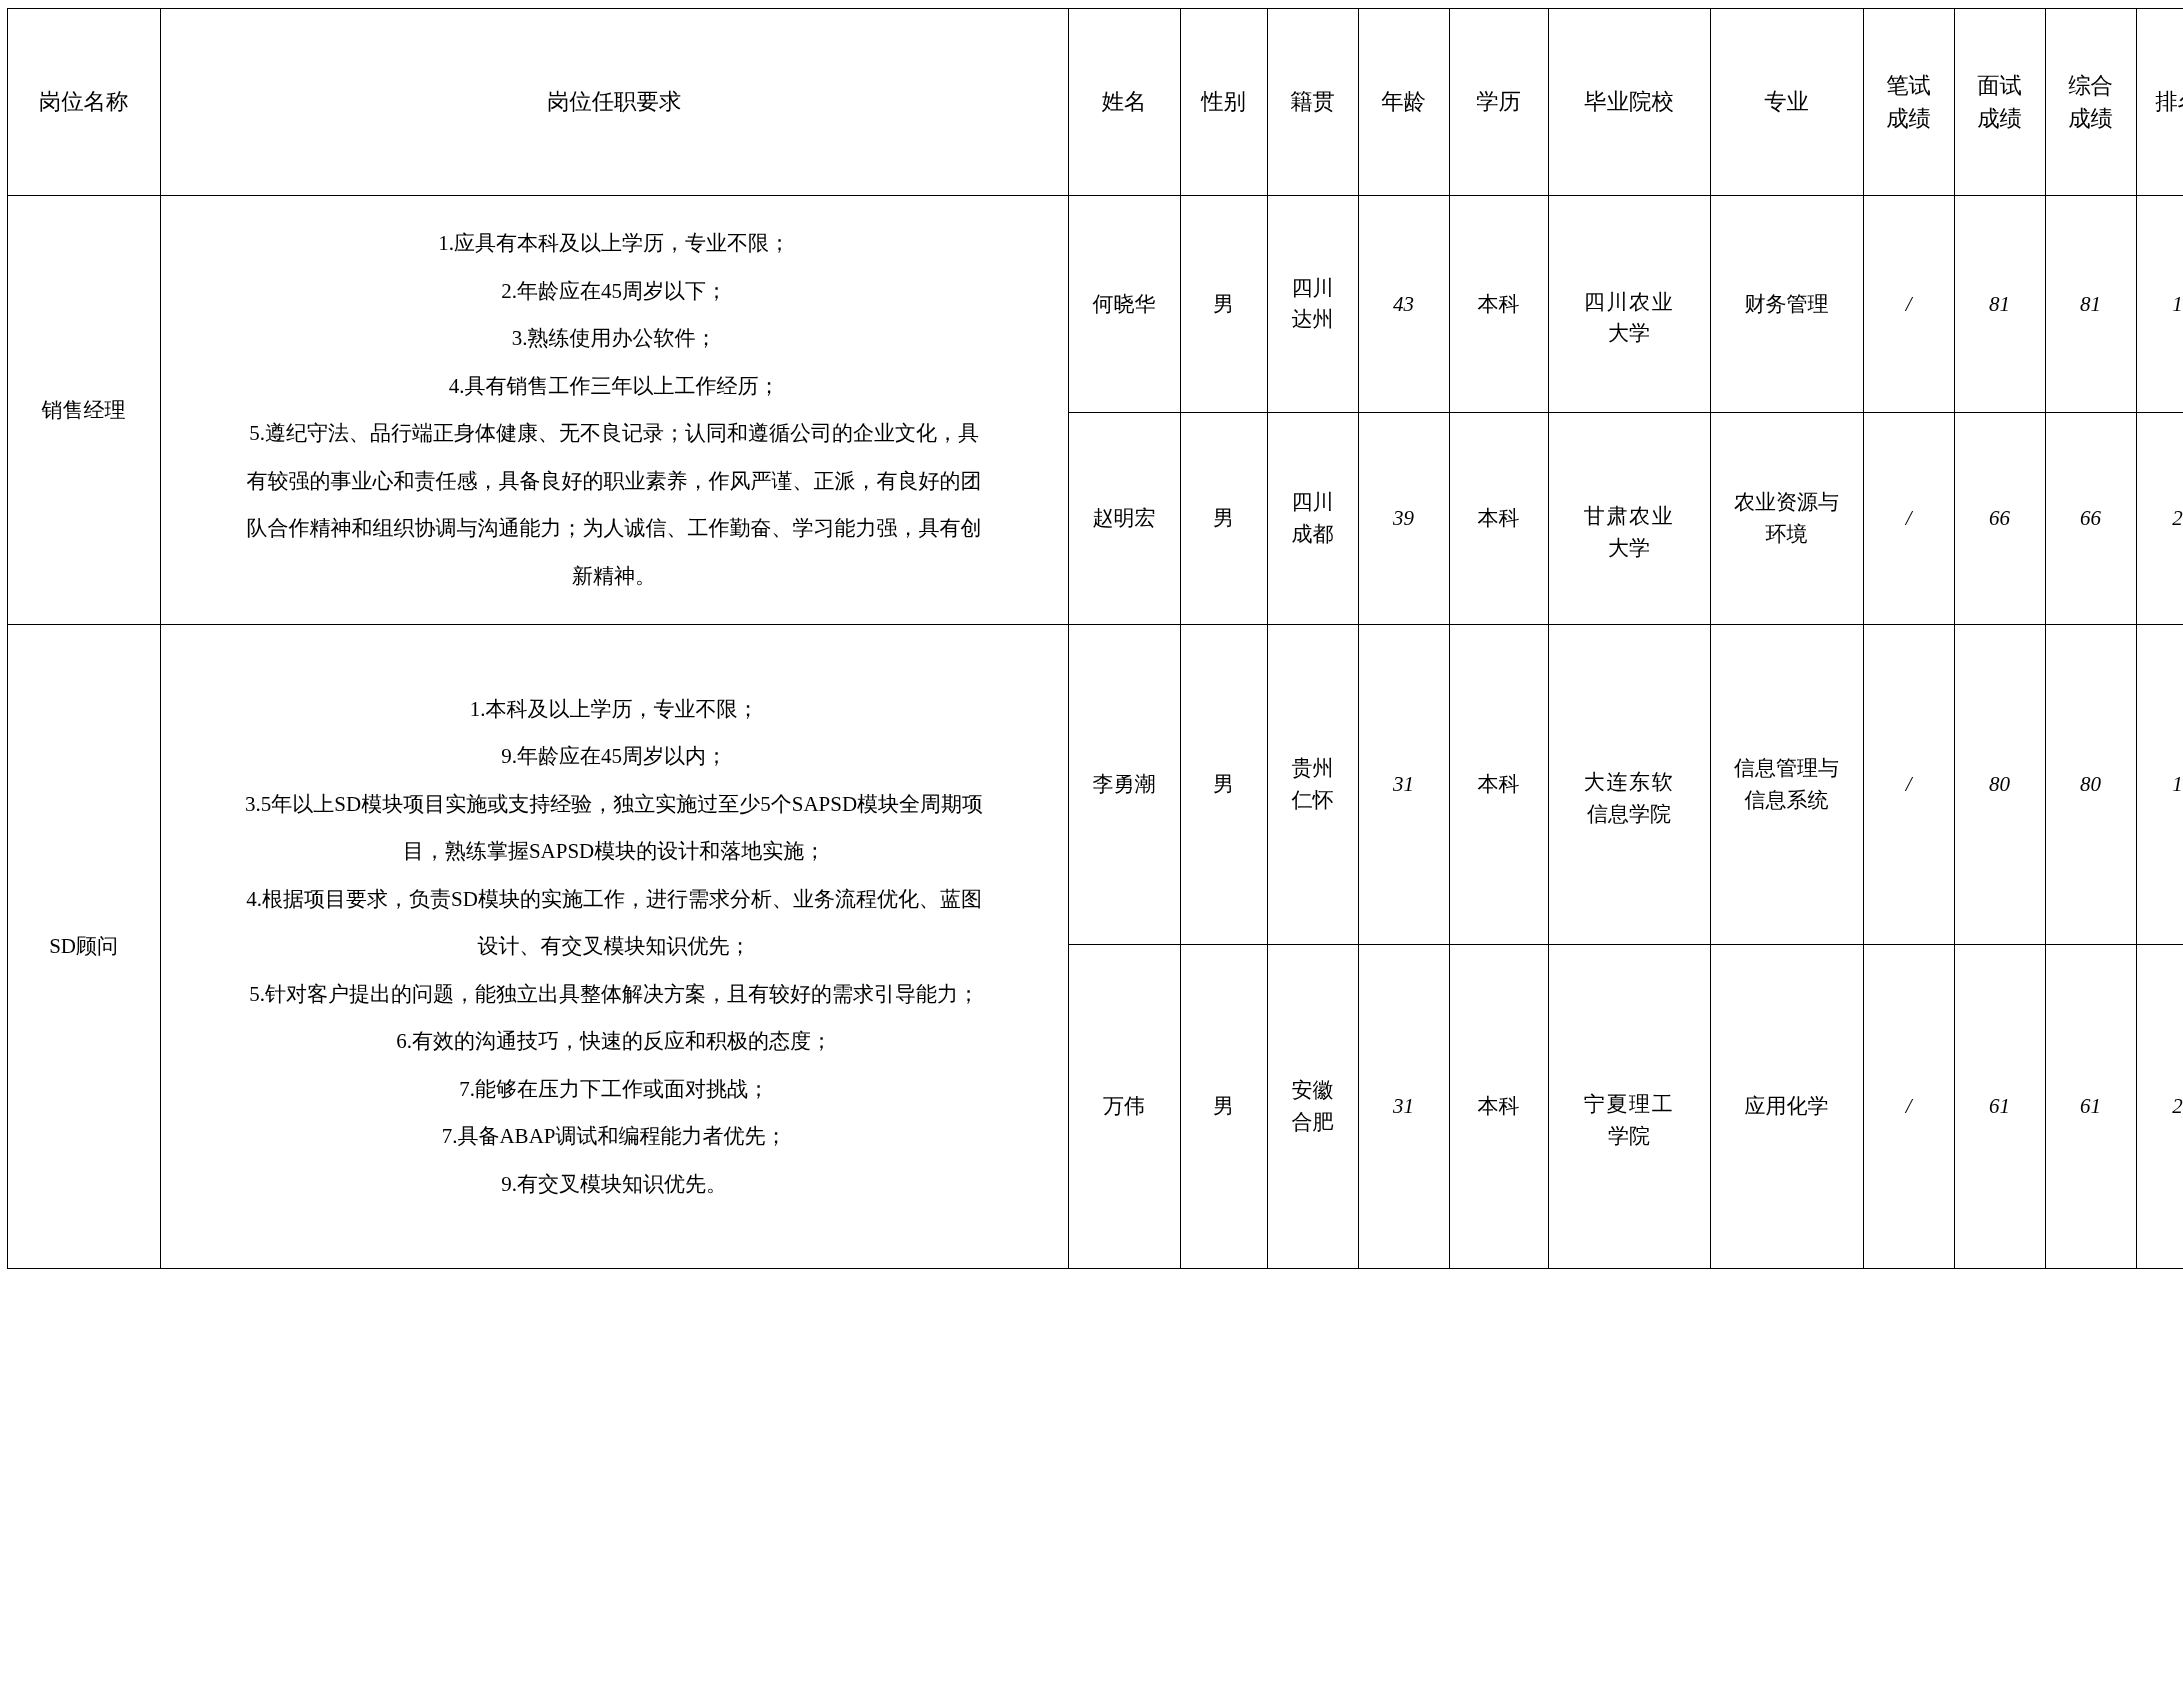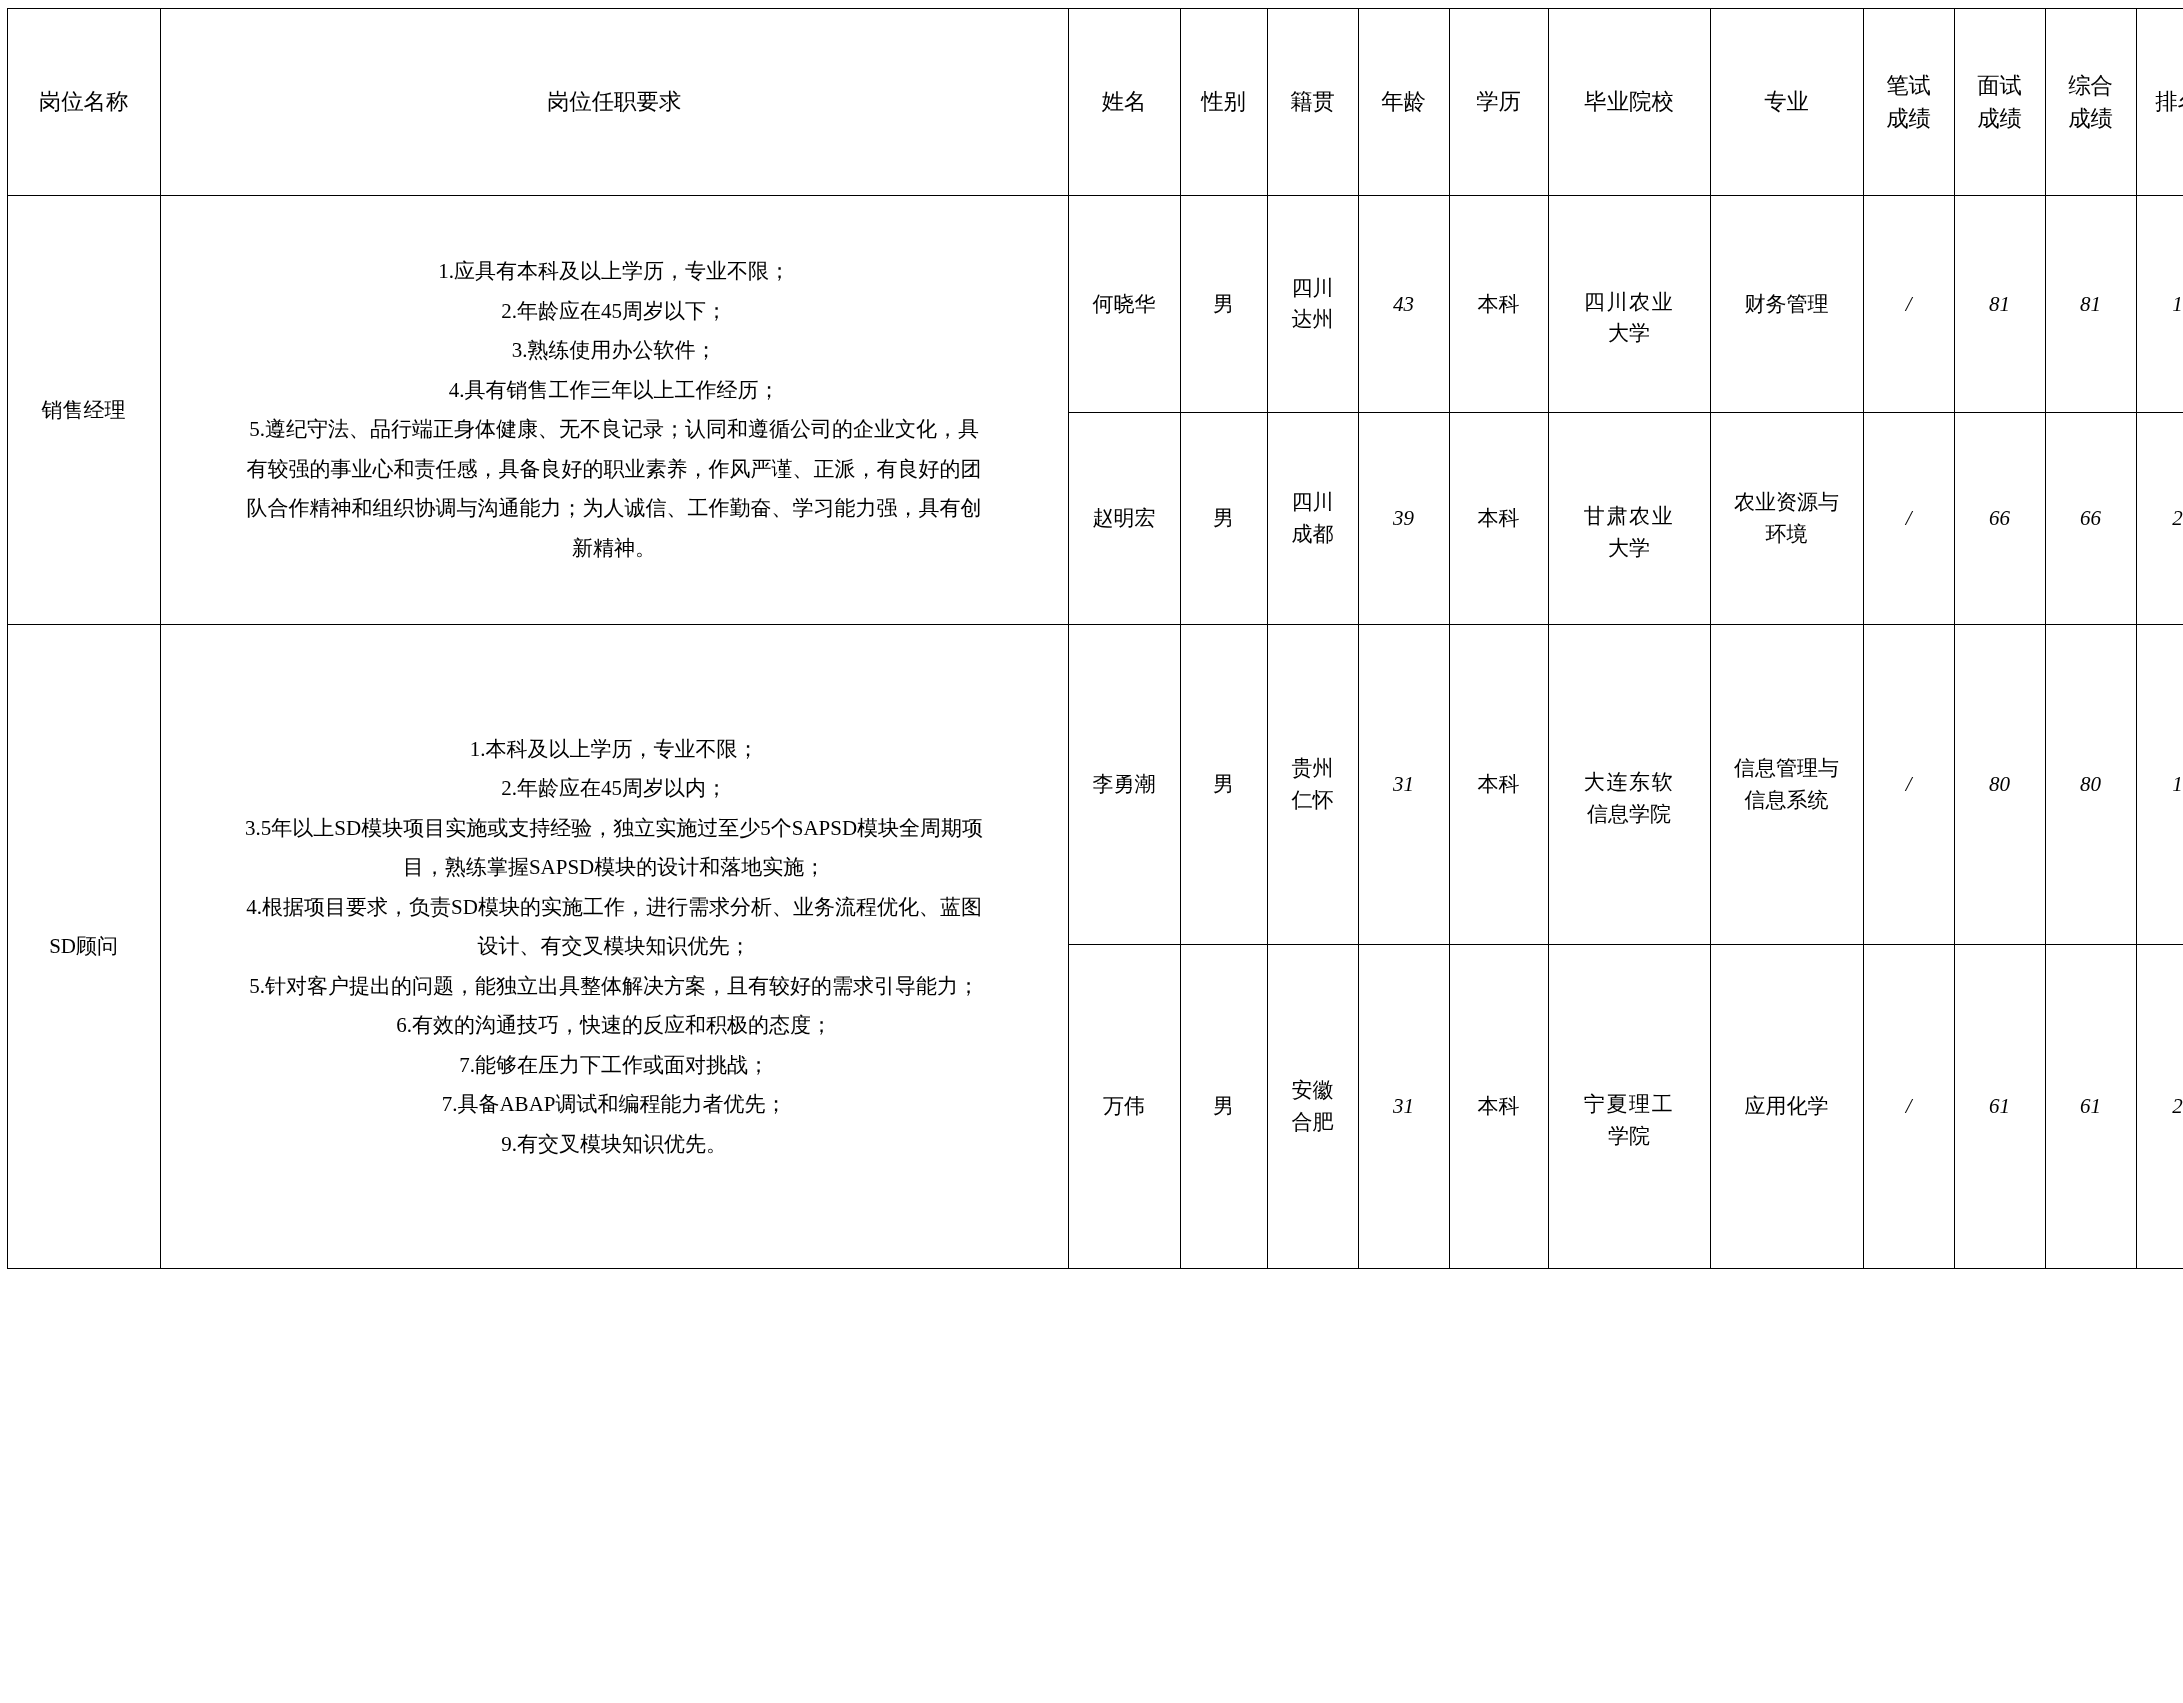--- a/index.html
+++ b/index.html
@@ -63,21 +63,21 @@
     font-size: 21.6px;
   }
   td.req-cell {
     text-align: left;
     vertical-align: middle;
     padding: 8.3px 25px 8.3px 23px;
     font-size: 21px;
     line-height: 2.15;
   }
   td.req-cell p {
-    margin: 8px;
+    margin: 16px;
     text-indent: 0;
   }
   .cell-lines span {
     display: block;
   }
   td.name-cell { font-size: 21.6px; }
   td.small-num { font-size: 21px; font-style: italic; }
   .spaced {
     letter-spacing: 0.08em;
     margin-top: 28px;
@@ -182,21 +182,21 @@
         <td class="small-num">/</td>
         <td class="small-num">66</td>
         <td class="small-num">66</td>
         <td class="small-num">2</td>
       </tr>
 
       <tr>
         <td class="post-cell" rowspan="2">SD顾问</td>
         <td class="req-cell" rowspan="2">
           <p>1.本科及以上学历，专业不限；</p>
-          <p>2.年龄应在45周岁以内；</p>
+          <p>9.年龄应在45周岁以内；</p>
           <p>3.5年以上SD模块项目实施或支持经验，独立实施过至少5个SAPSD模块全周期项</p>
           <p>目，熟练掌握SAPSD模块的设计和落地实施；</p>
           <p>4.根据项目要求，负责SD模块的实施工作，进行需求分析、业务流程优化、蓝图</p>
           <p>设计、有交叉模块知识优先；</p>
           <p>5.针对客户提出的问题，能独立出具整体解决方案，且有较好的需求引导能力；</p>
           <p>6.有效的沟通技巧，快速的反应和积极的态度；</p>
           <p>7.能够在压力下工作或面对挑战；</p>
           <p>7.具备ABAP调试和编程能力者优先；</p>
           <p>9.有交叉模块知识优先。</p>
         </td>

